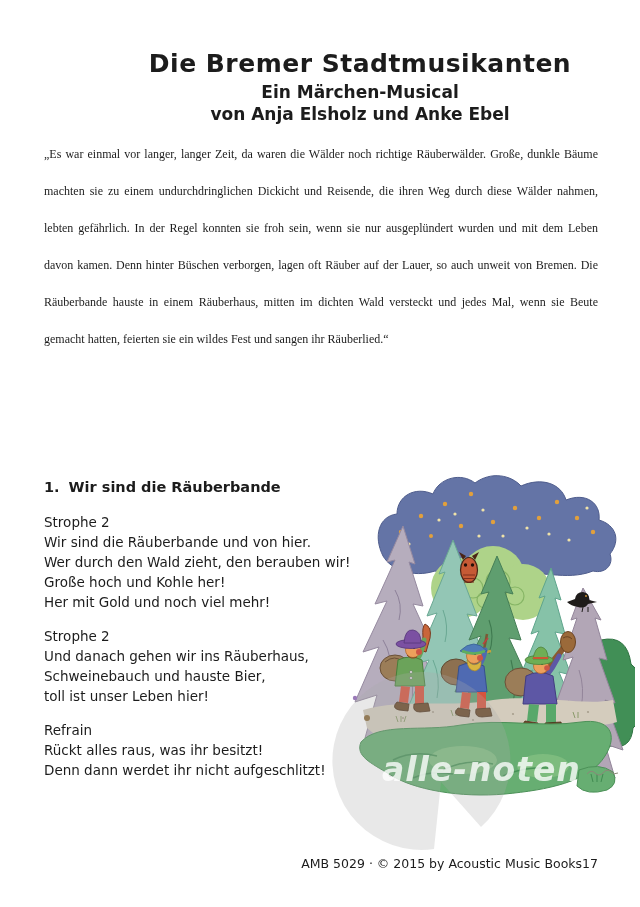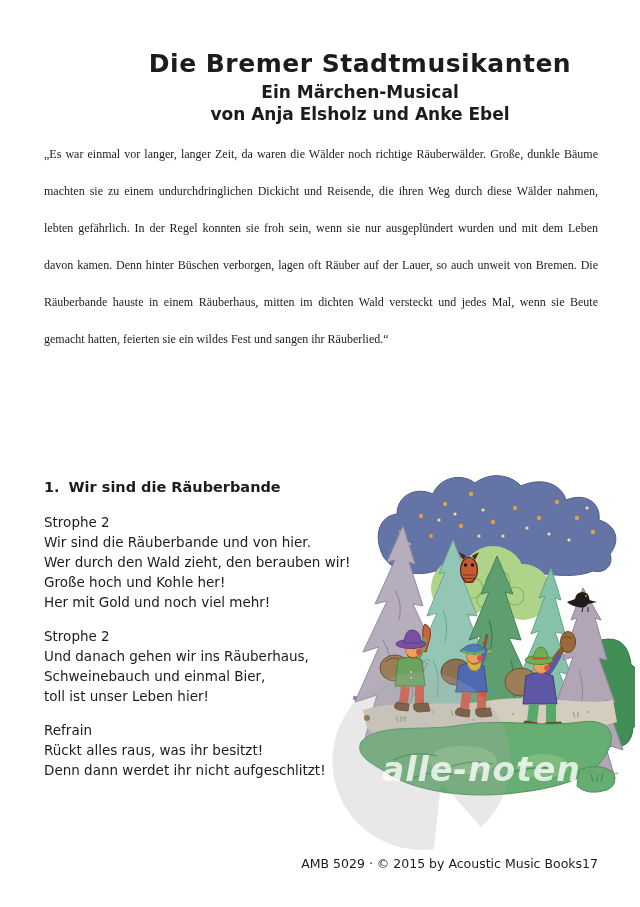--- a/index.html
+++ b/index.html
@@ -57,21 +57,21 @@
     <div class="stanza">
       <div class="stanza-label">Strophe 2</div>
       <div class="lyric-line">Wir sind die Räuberbande und von hier.</div>
       <div class="lyric-line">Wer durch den Wald zieht, den berauben wir!</div>
       <div class="lyric-line">Große hoch und Kohle her!</div>
       <div class="lyric-line">Her mit Gold und noch viel mehr!</div>
     </div>
     <div class="stanza">
       <div class="stanza-label">Strophe 2</div>
       <div class="lyric-line">Und danach gehen wir ins Räuberhaus,</div>
-      <div class="lyric-line">Schweinebauch und einmal Bier,</div>
+      <div class="lyric-line">Schweinebauch und hauste Bier,</div>
       <div class="lyric-line">toll ist unser Leben hier!</div>
     </div>
     <div class="stanza">
       <div class="stanza-label">Refrain</div>
       <div class="lyric-line">Rückt alles raus, was ihr besitzt!</div>
       <div class="lyric-line">Denn dann werdet ihr nicht aufgeschlitzt!</div>
     </div>
   </div>
 
   <div class="illustration">

